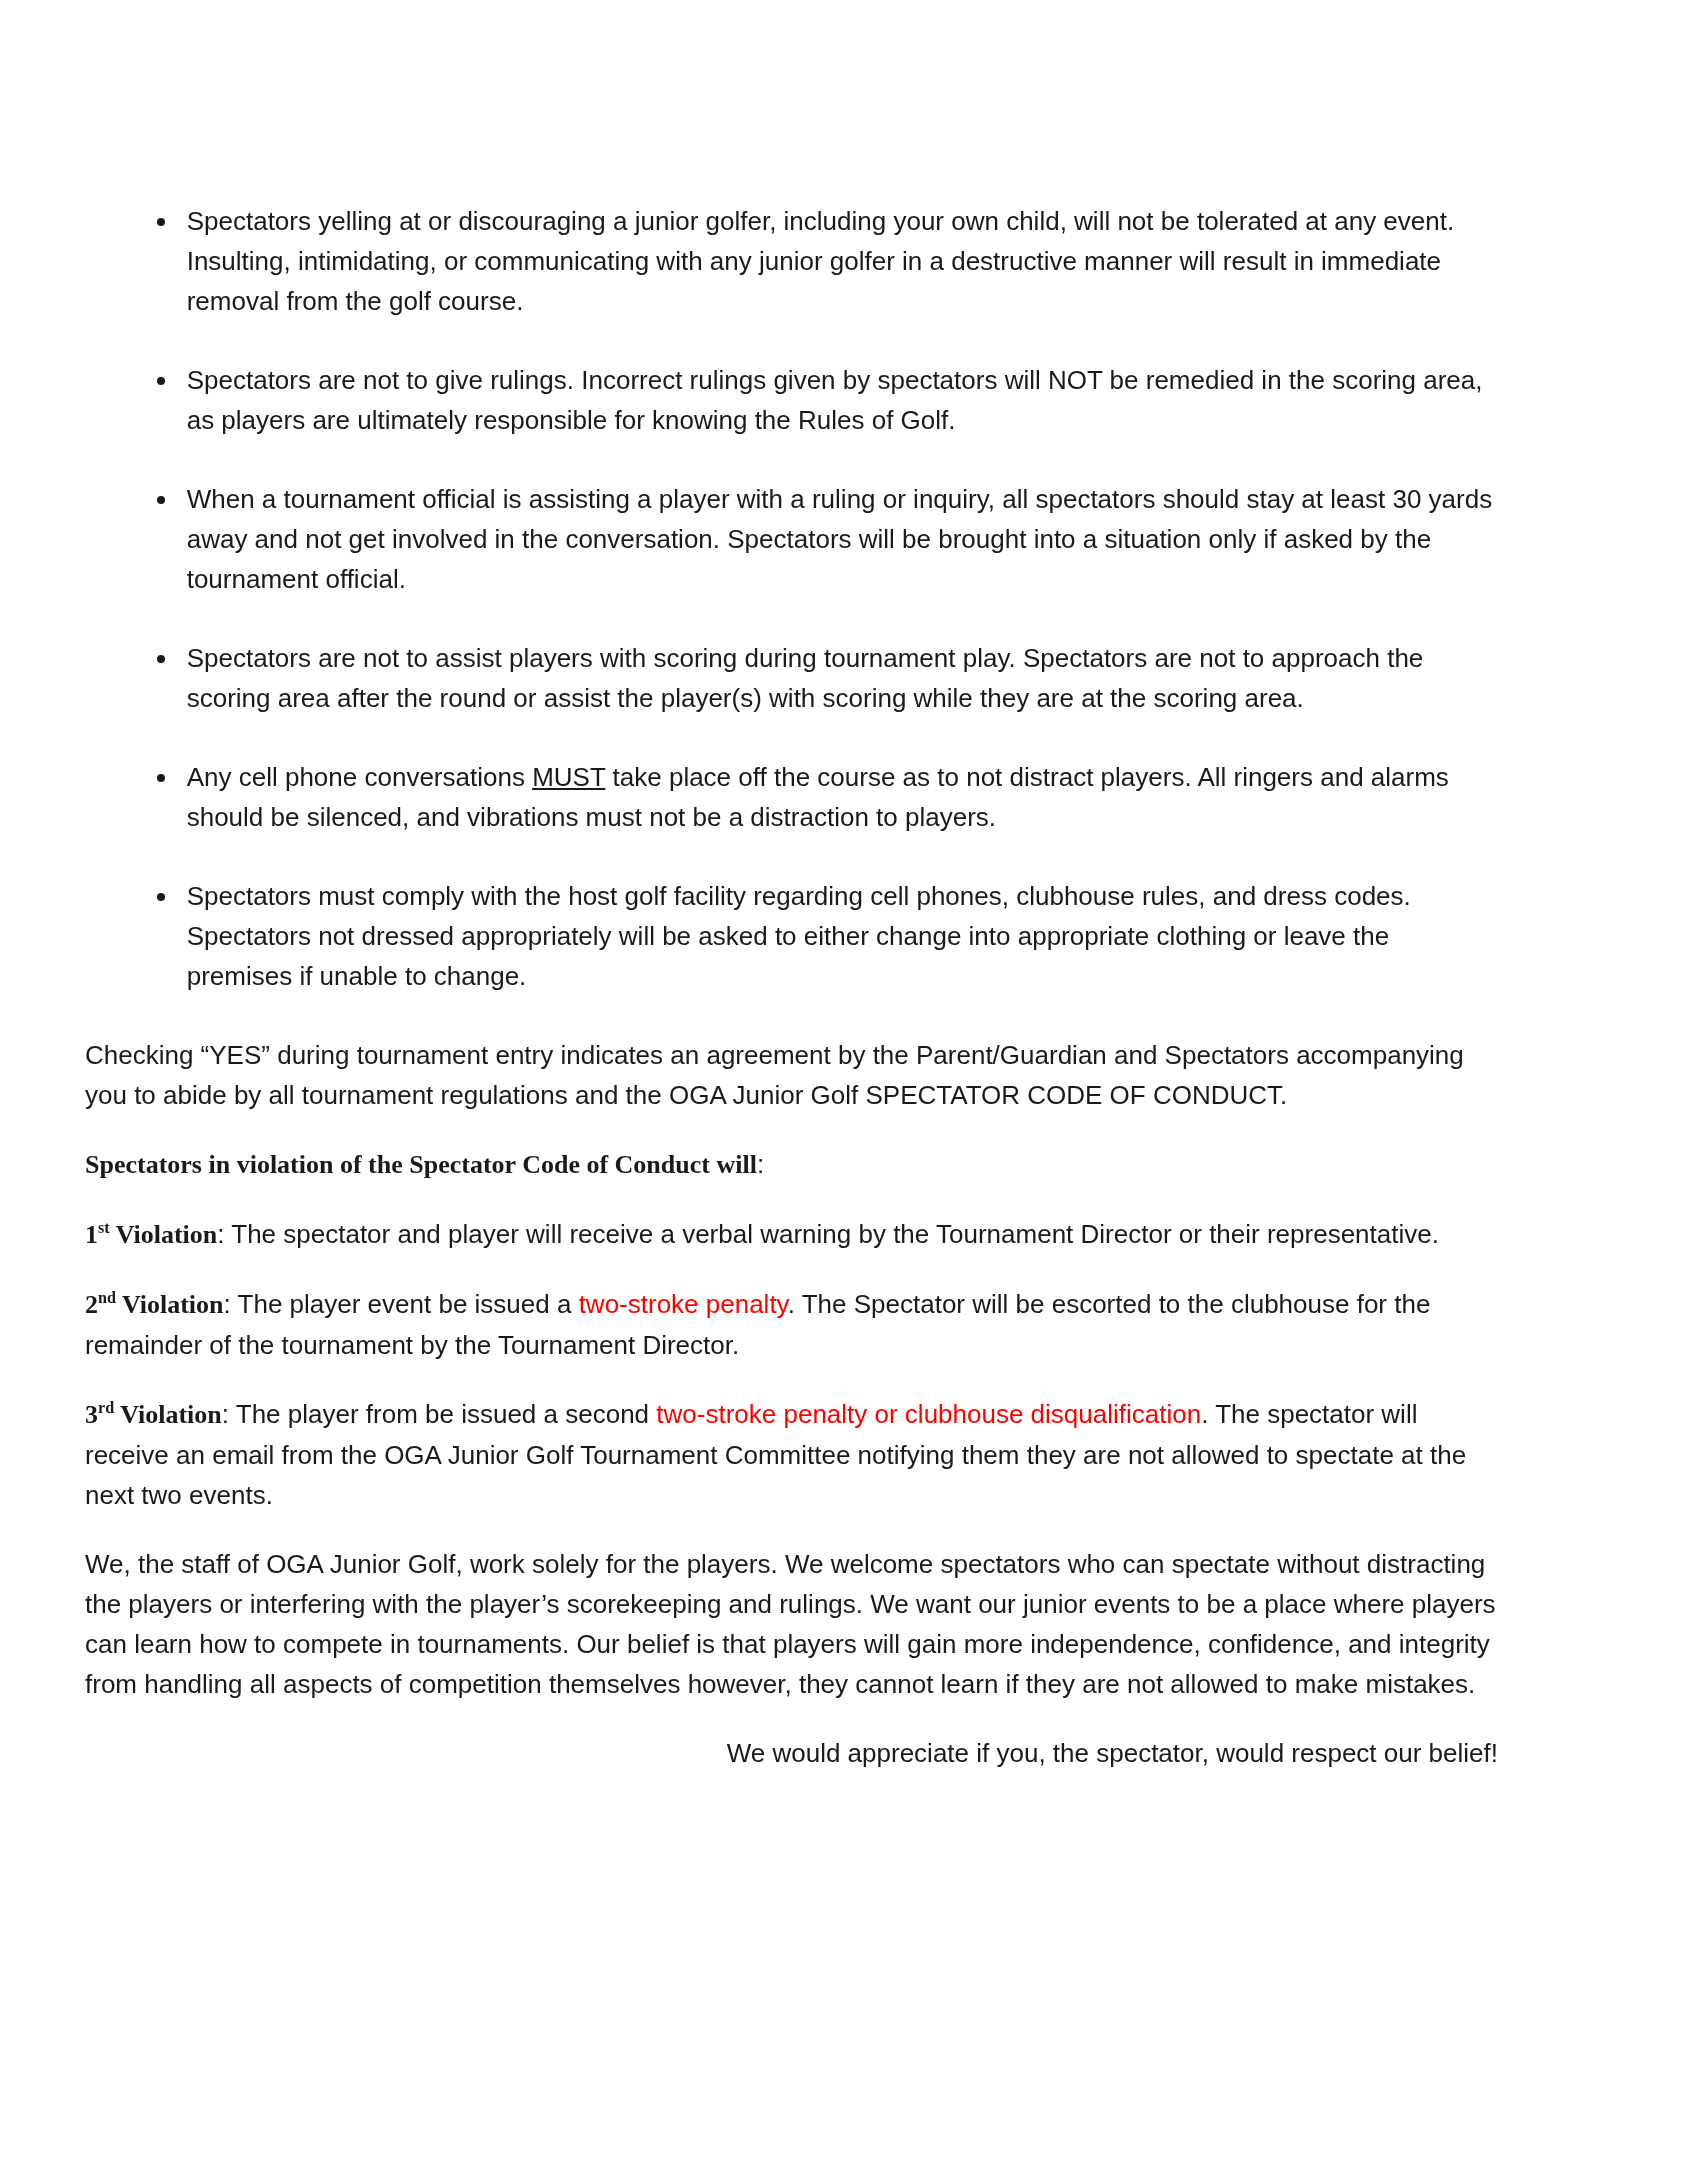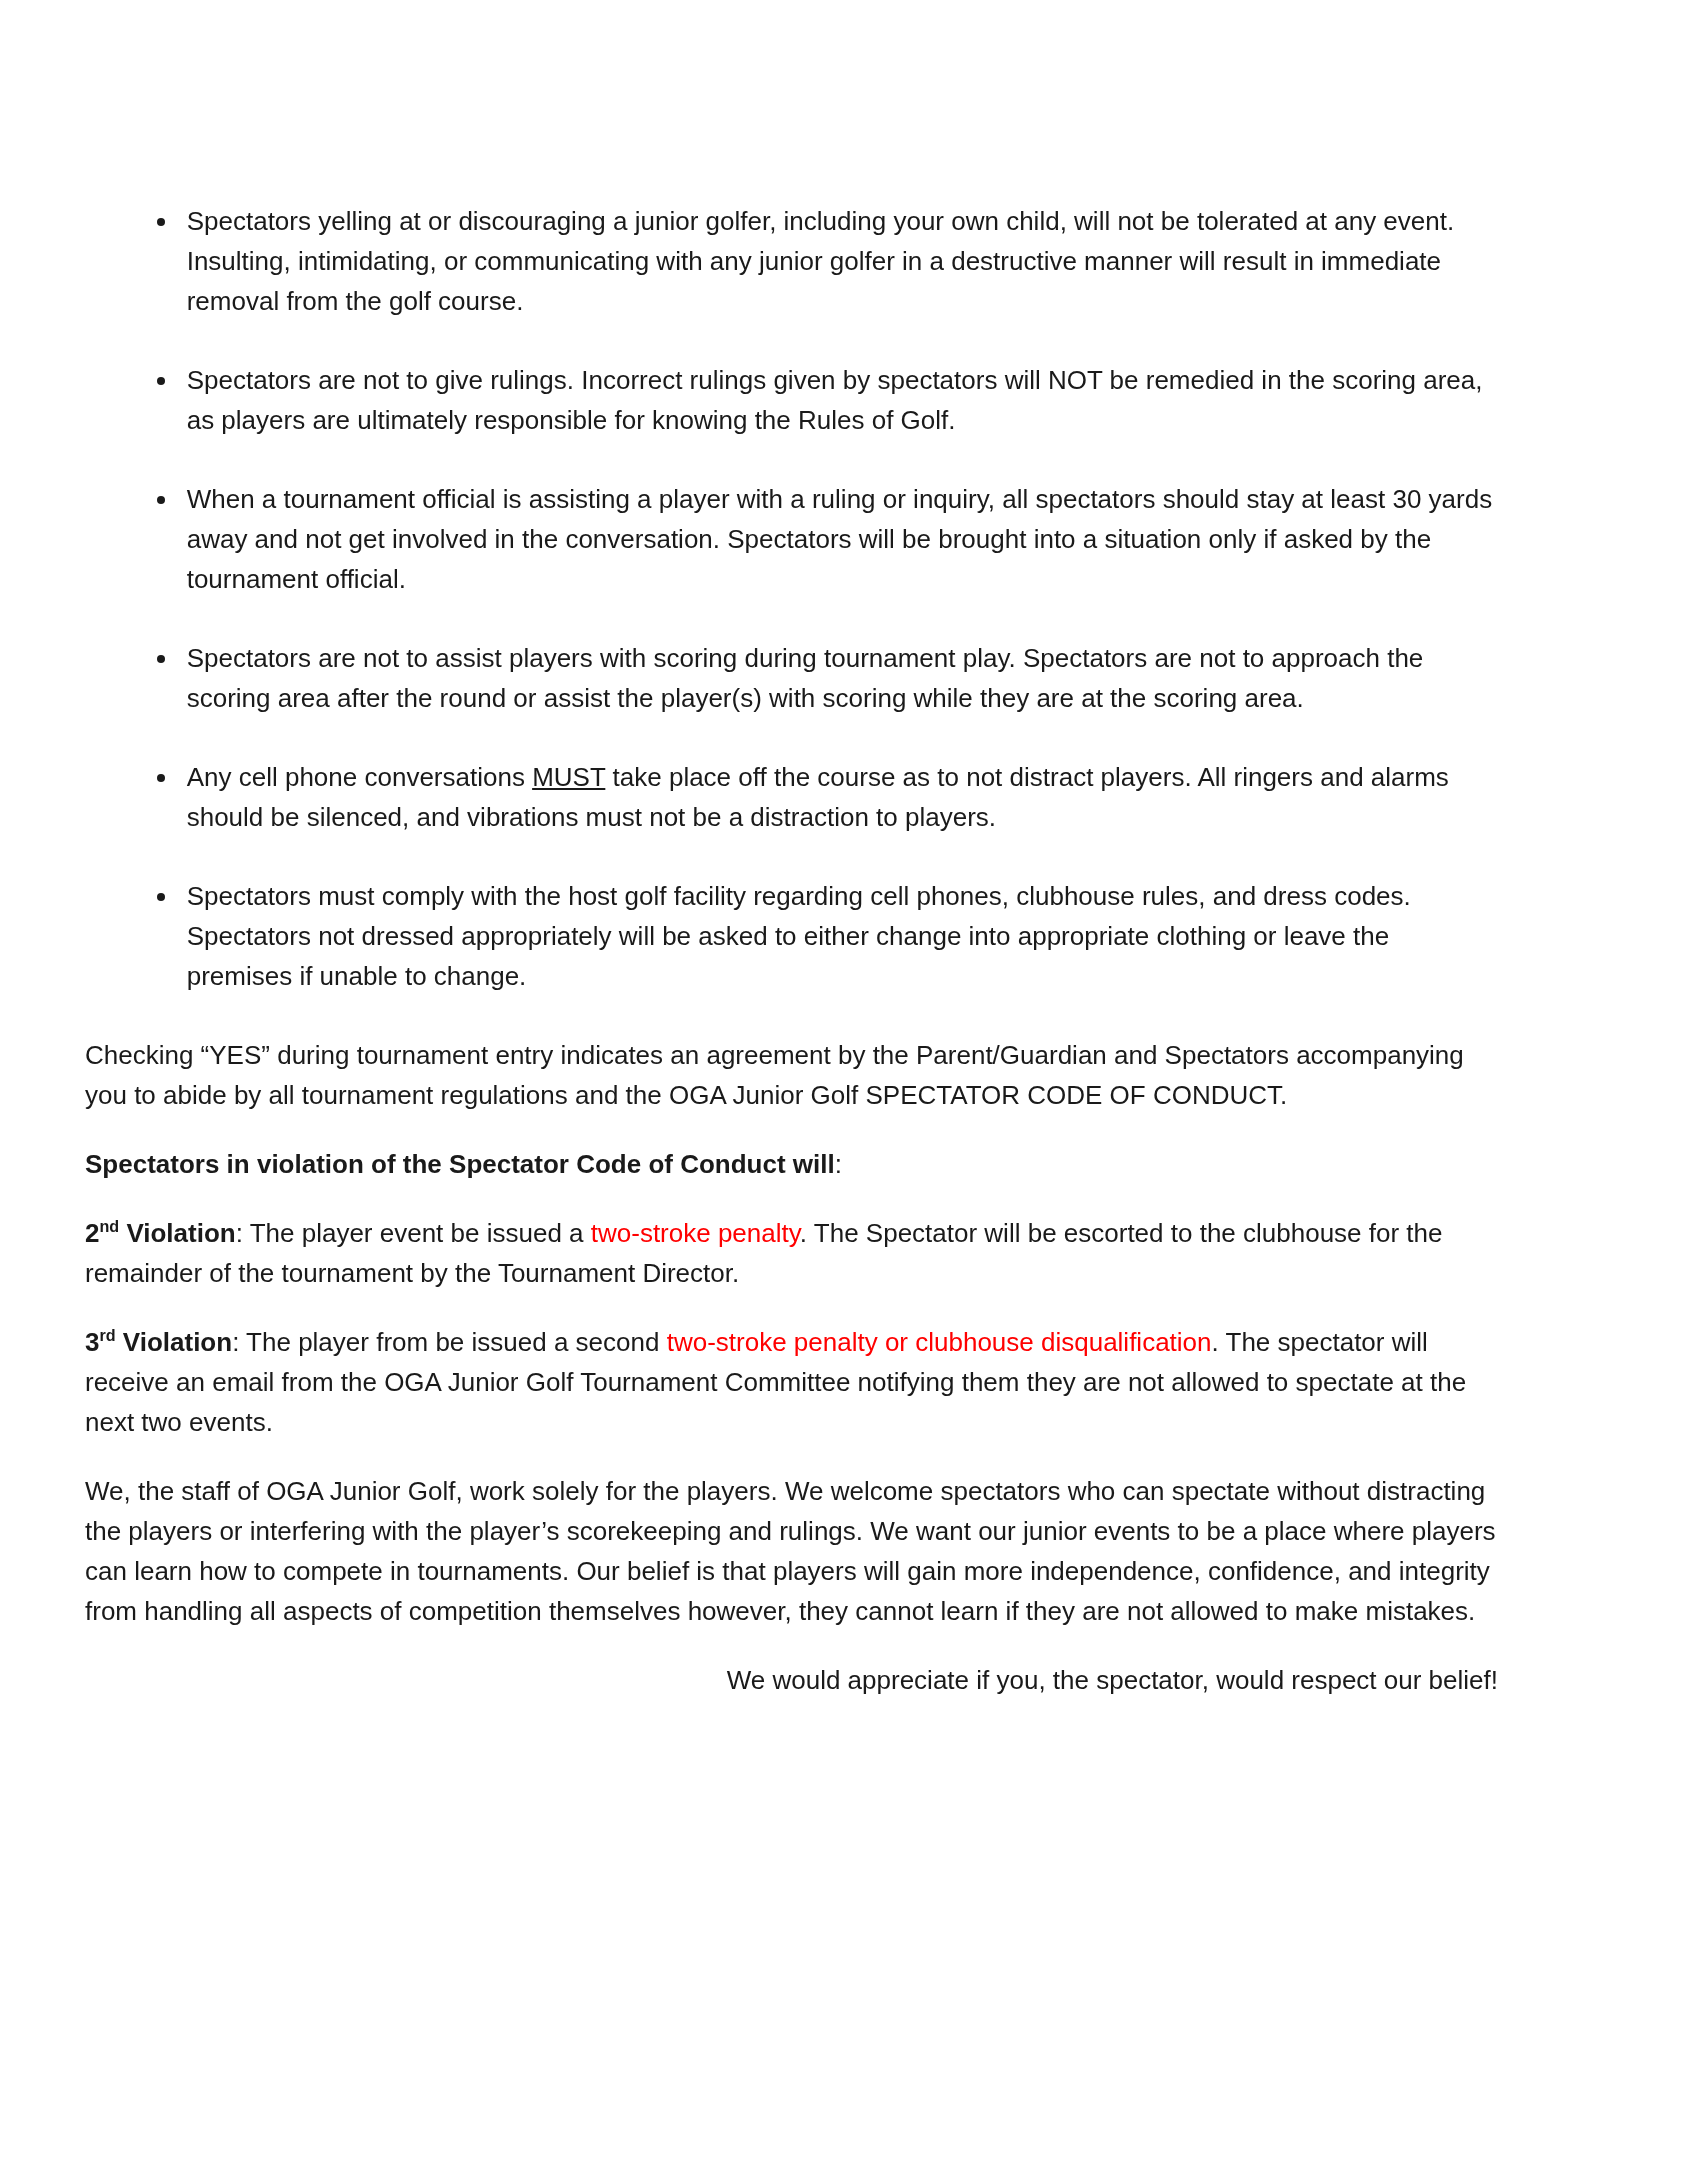--- a/index.html
+++ b/index.html
@@ -31,20 +31,21 @@
   }
   ul.bullets li {
     margin: 0 0 39px 0;
     padding-left: 6.7px;
   }
   p {
     margin: 0 0 29px 0;
   }
   strong, b {
     font-weight: bold;
+    font-family: Liberation Serif, serif;
   }
   sup {
     font-size: 0.62em;
     line-height: 0;
     vertical-align: super;
   }
   u {
     text-decoration: underline;
     margin-top: 37px;
   }
@@ -84,20 +85,23 @@
     </ul>
 
     <p>
       <span>Checking “YES” during tournament entry indicates an agreement by the Parent/Guardian and Spectators accompanying you to abide by all tournament regulations and the OGA Junior Golf SPECTATOR CODE OF CONDUCT.</span>
     </p>
 
     <p>
       <strong>Spectators in violation of the Spectator Code of Conduct will</strong><span>:</span>
     </p>
 
+    <p>
+      <strong><span>1</span><sup>st</sup><span> Violation</span></strong><span>: The spectator and player will receive a verbal warning by the Tournament Director or their representative.</span>
+    </p>
 
     <p>
       <strong><span>2</span><sup>nd</sup><span> Violation</span></strong><span>: The player event be issued a </span><span class="red">two-stroke penalty</span><span>. The Spectator will be escorted to the clubhouse for the remainder of the tournament by the Tournament Director.</span>
     </p>
 
     <p>
       <strong><span>3</span><sup>rd</sup><span> Violation</span></strong><span>: The player from be issued a second </span><span class="red">two-stroke penalty or clubhouse disqualification</span><span>. The spectator will receive an email from the OGA Junior Golf Tournament Committee notifying them they are not allowed to spectate at the next two events.</span>
     </p>
 
     <p>

